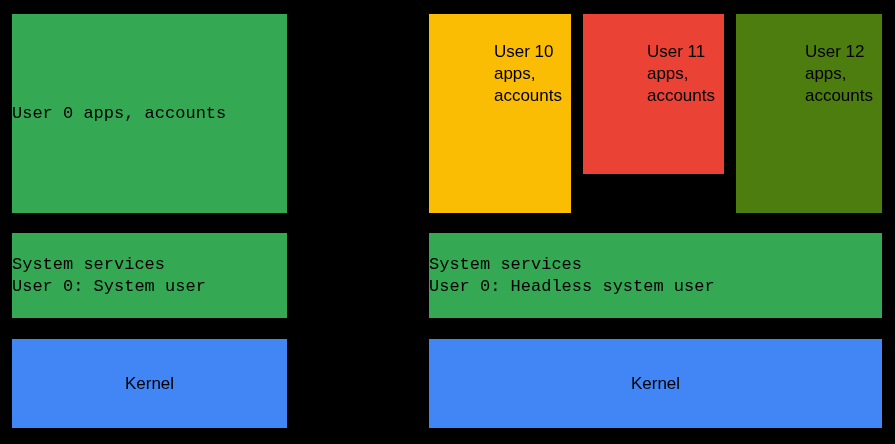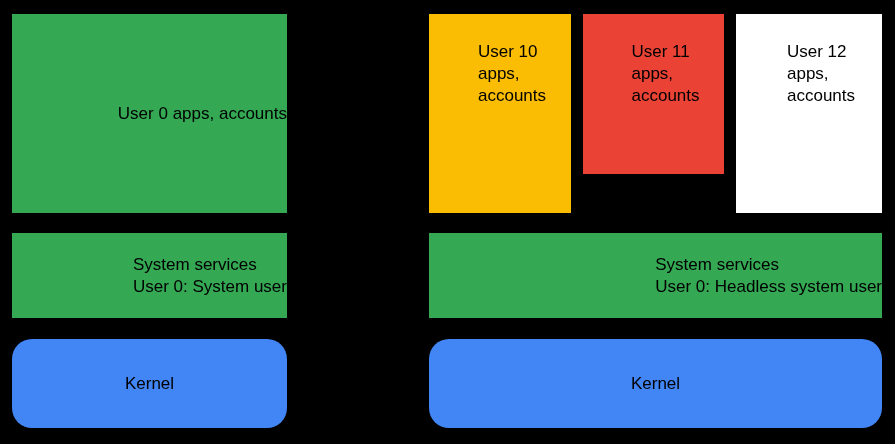--- a/index.html
+++ b/index.html
@@ -23,35 +23,35 @@
     font-size: 17px;
     line-height: 22px;
     white-space: pre-line;
   }
   
   .box.center-all {
     display: flex;
     align-items: center;
     justify-content: center;
     text-align: center;
-    border-radius: 20px;
   }
   .box.center-block {
     display: flex;
     align-items: center;
-    justify-content: flex-end;
+    justify-content: flex-start;
+    font-family: Liberation Mono, monospace;
   }
   .box.center-block .txt {
     text-align: left;
   }
   .box.top-left {
     display: flex;
     align-items: flex-start;
-    justify-content: center;
-    padding: 27px 0 0 24px;
+    justify-content: flex-end;
+    padding: 27px 9px 0 24px;
   }
   .box.top-left .txt {
     text-align: left;
   }
 
   
   #user0-apps-box   { left: 12px;  top: 14px;  width: 275px; height: 199px; }
   #left-services-box{ left: 12px;  top: 233px; width: 275px; height: 85px;  }
   #left-kernel-box  { left: 12px;  top: 339px; width: 275px; height: 89px;  }
 
@@ -85,21 +85,21 @@
 apps,
 accounts</span>
   </div>
 
   <div class="box top-left" id="user11-box" style="background:#EA4335;">
     <span class="txt">User 11
 apps,
 accounts</span>
   </div>
 
-  <div class="box top-left" id="user12-box" style="background:#ffffff;">
+  <div class="box top-left" id="user12-box" style="background:#4d7c0f;">
     <span class="txt">User 12
 apps,
 accounts</span>
   </div>
 
   <div class="box center-block" id="right-services-box" style="background:#34A853;">
     <span class="txt">System services
 User 0: Headless system user</span>
   </div>
 

